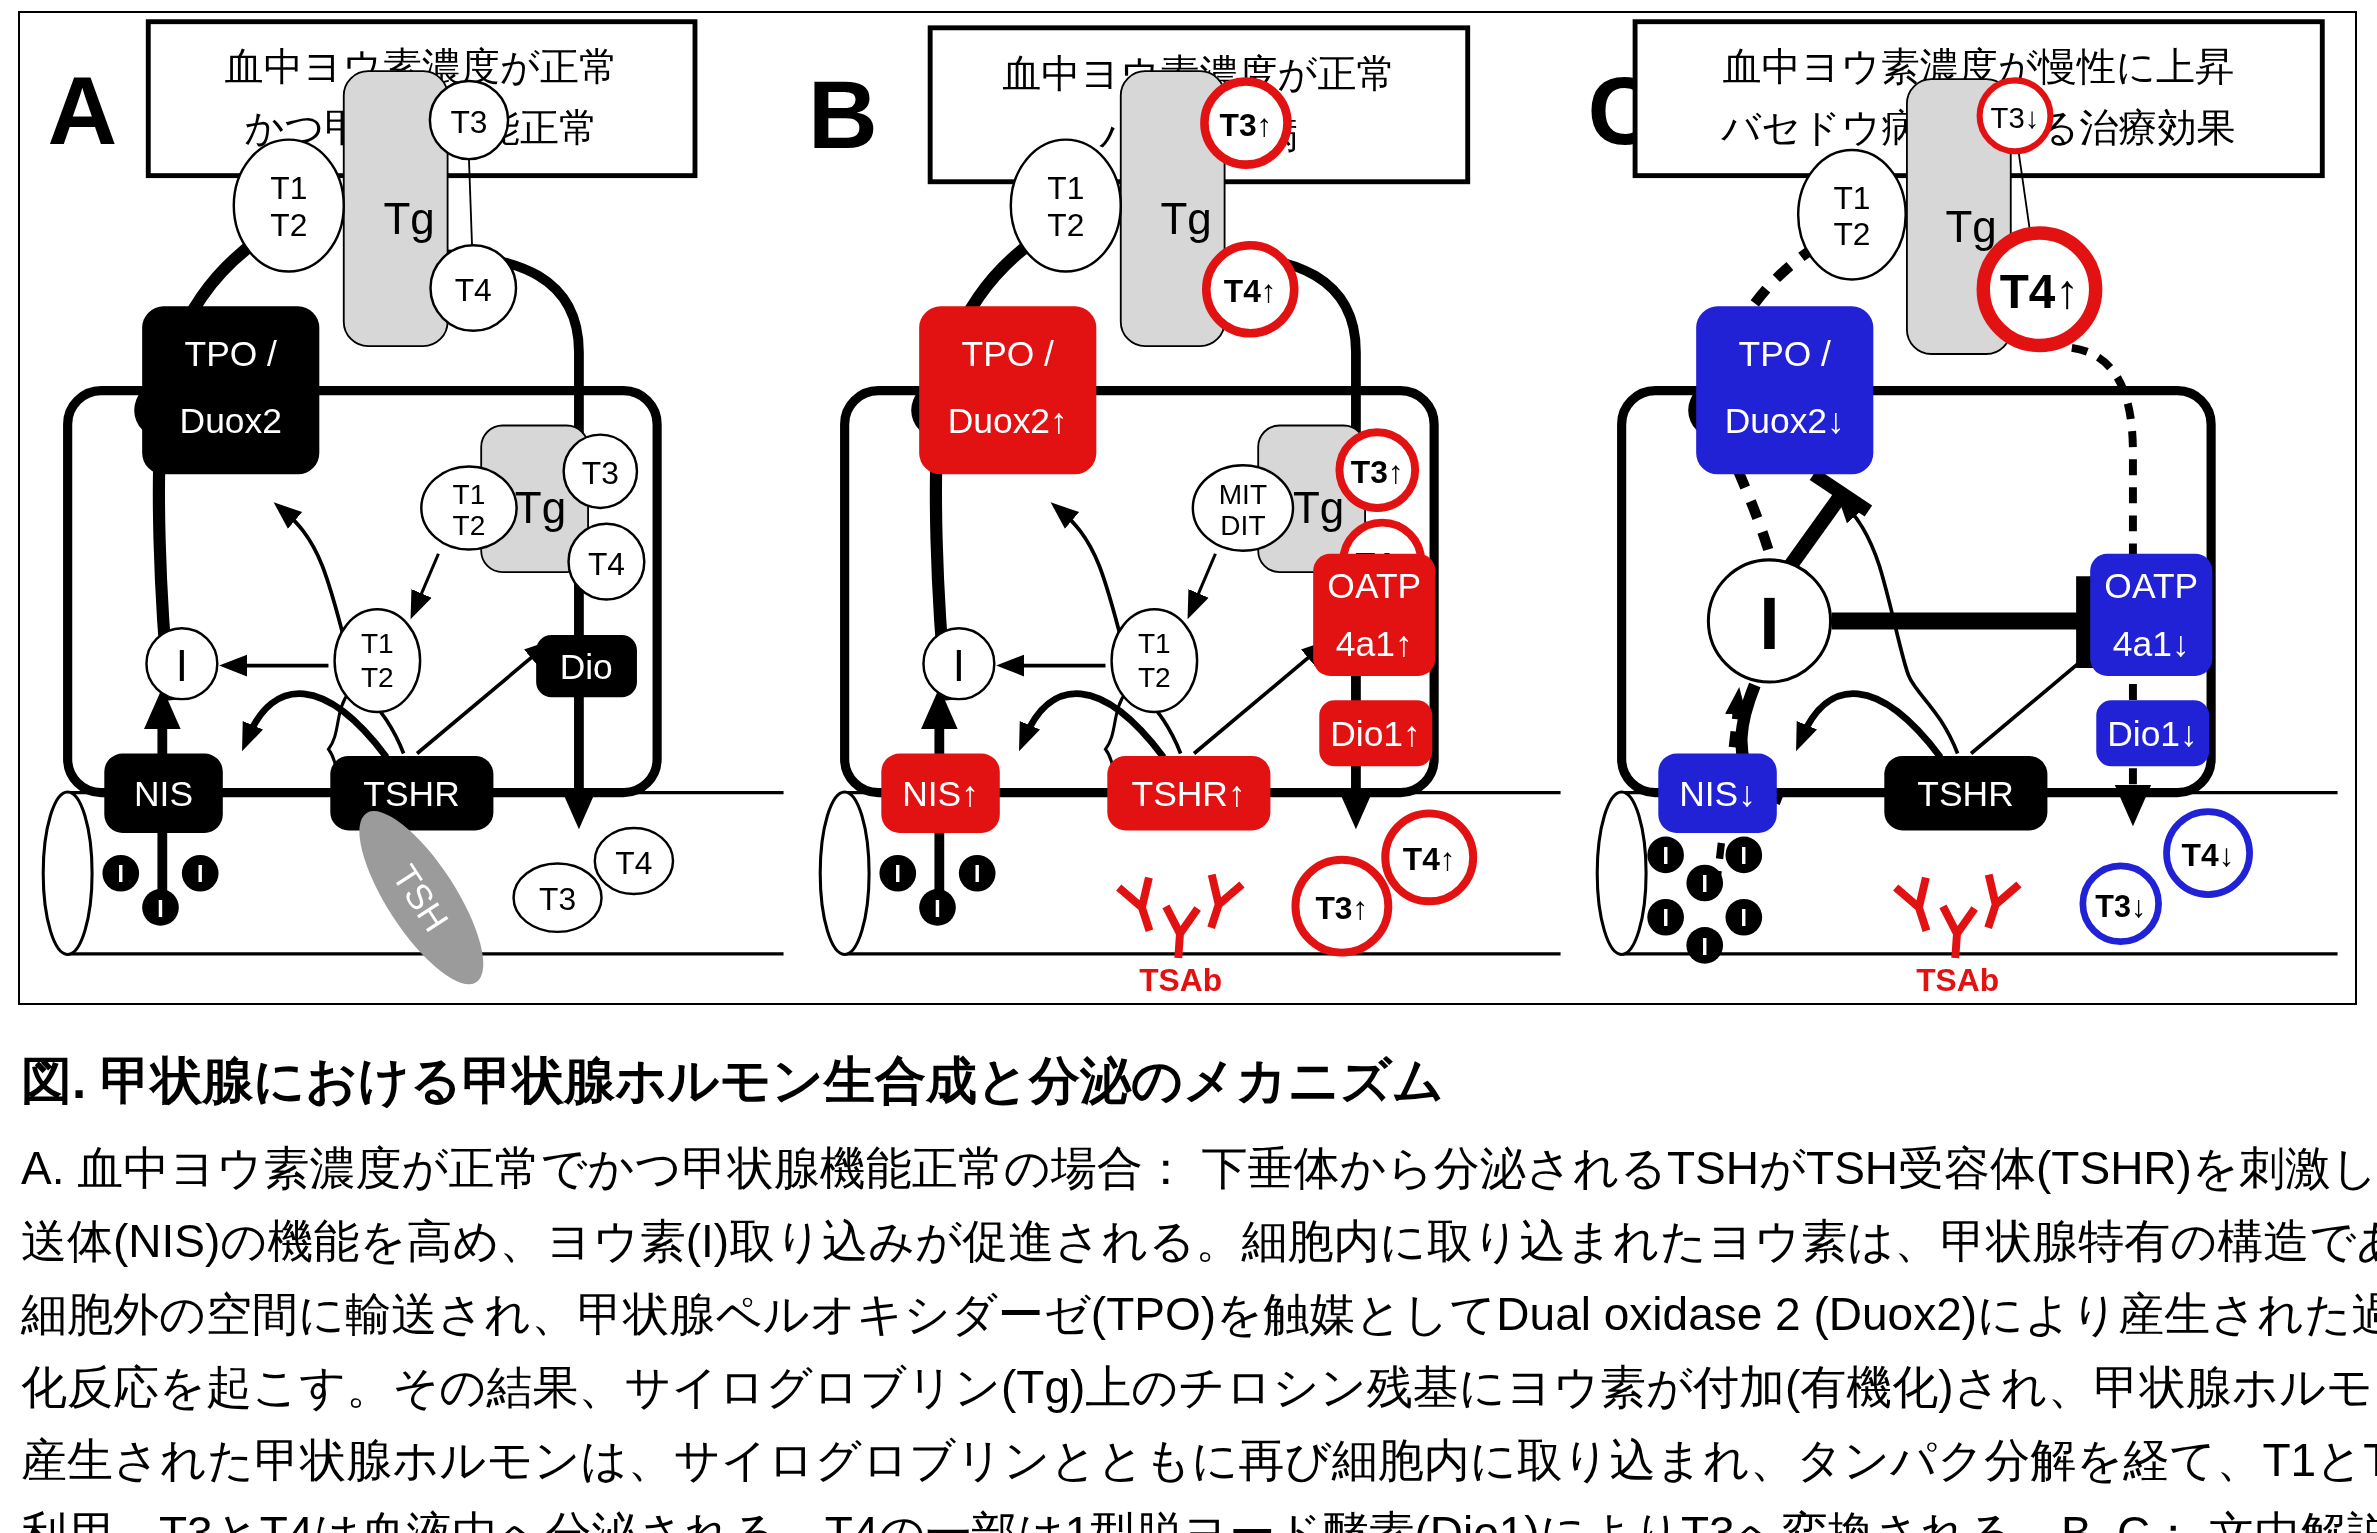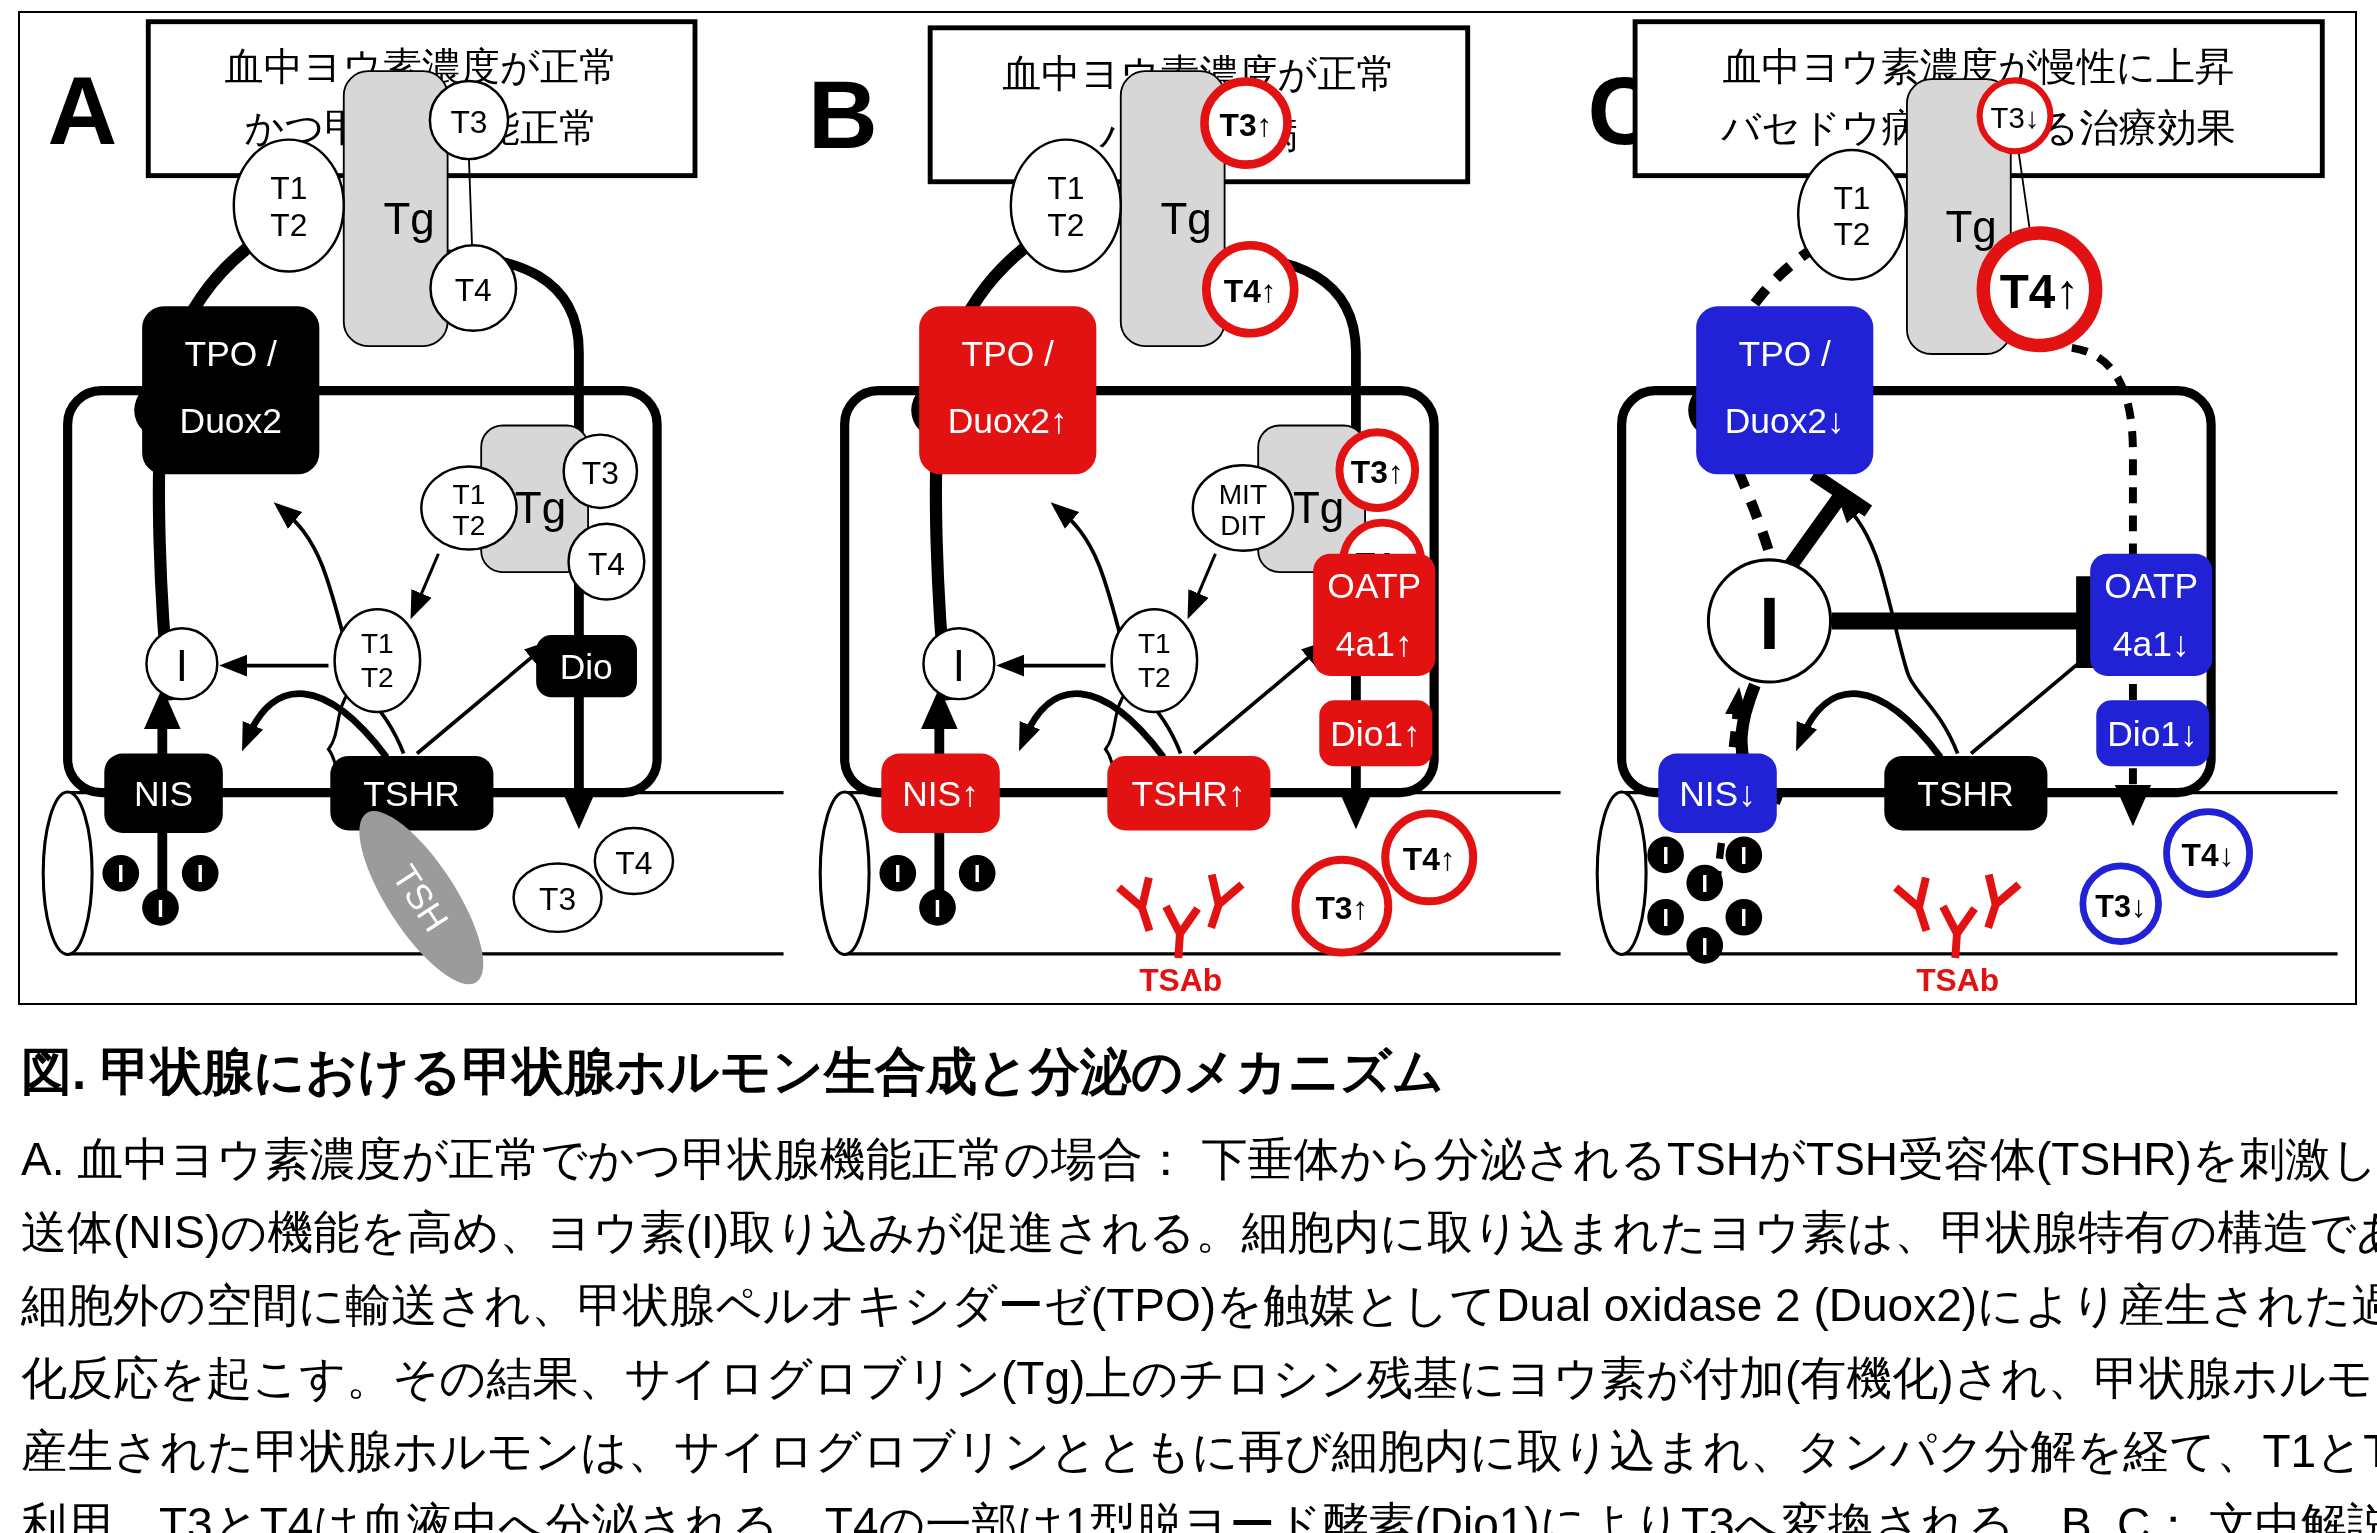--- a/index.html
+++ b/index.html
@@ -14,21 +14,21 @@
   .hdr{font-size:64px;}
   .boxtxt{font-size:58px;}
   .tgtxt{font-size:72px;}
   .celltxt{font-size:52px;}
   .smalltxt{font-size:46px;}
   .bold{font-weight:bold;}
   .redtxt{fill:#e31212;font-weight:bold;}
   .idot{font-size:38px;font-weight:bold;}
   
   .caption{position:absolute;left:21px;top:1031px;width:2340px;color:#000;}
-  .cap-title{font-size:51px;font-weight:600;margin:7px 0 16px 0;}
+  .cap-title{font-size:51px;font-weight:600;margin:16px 0 16px 0;}
   .cap-line{font-size:46px;line-height:73px;white-space:nowrap;}
 </style>
 </head>
 <body>
 
 <div class="frame">
 
   <svg class="panel-svg" width="777" height="985" viewBox="0 0 1272 1612">
     <defs>
       <marker id="aA" markerUnits="userSpaceOnUse" markerWidth="74" markerHeight="74" refX="32" refY="37" orient="auto">

